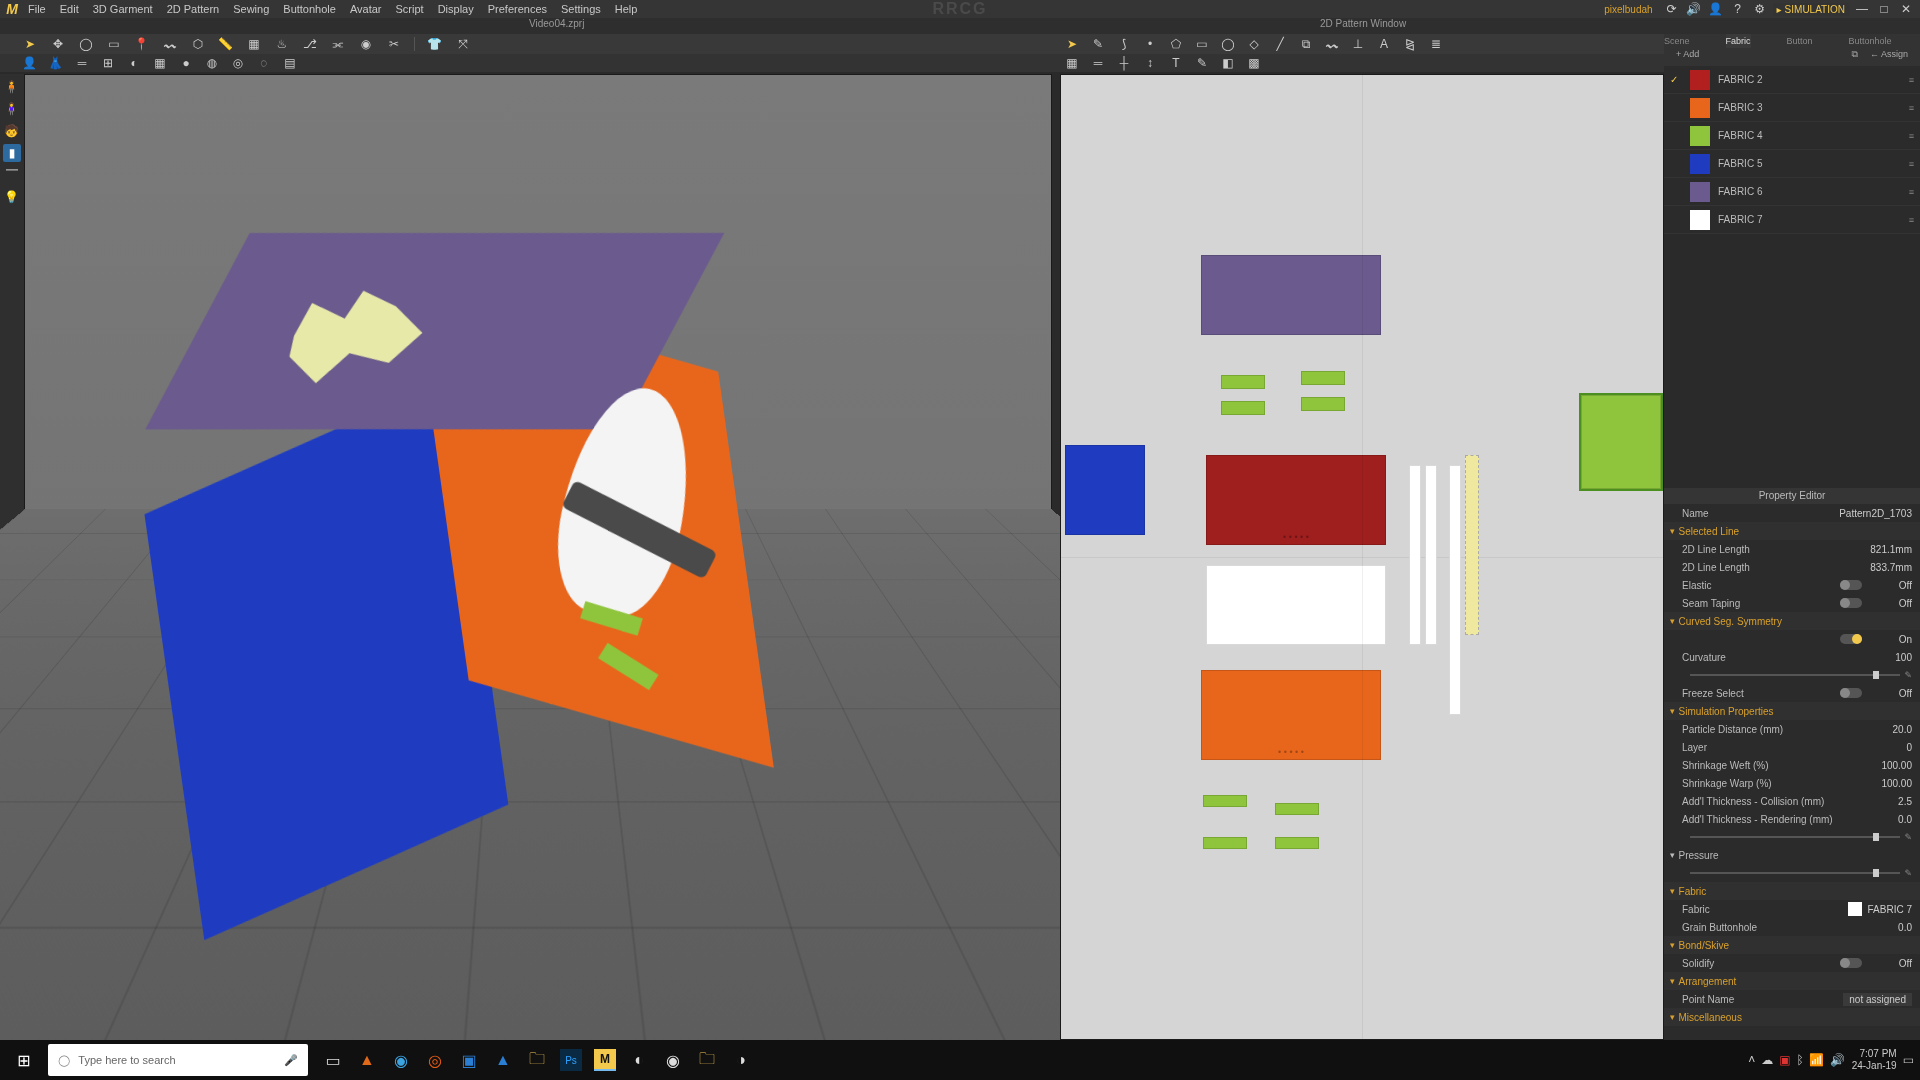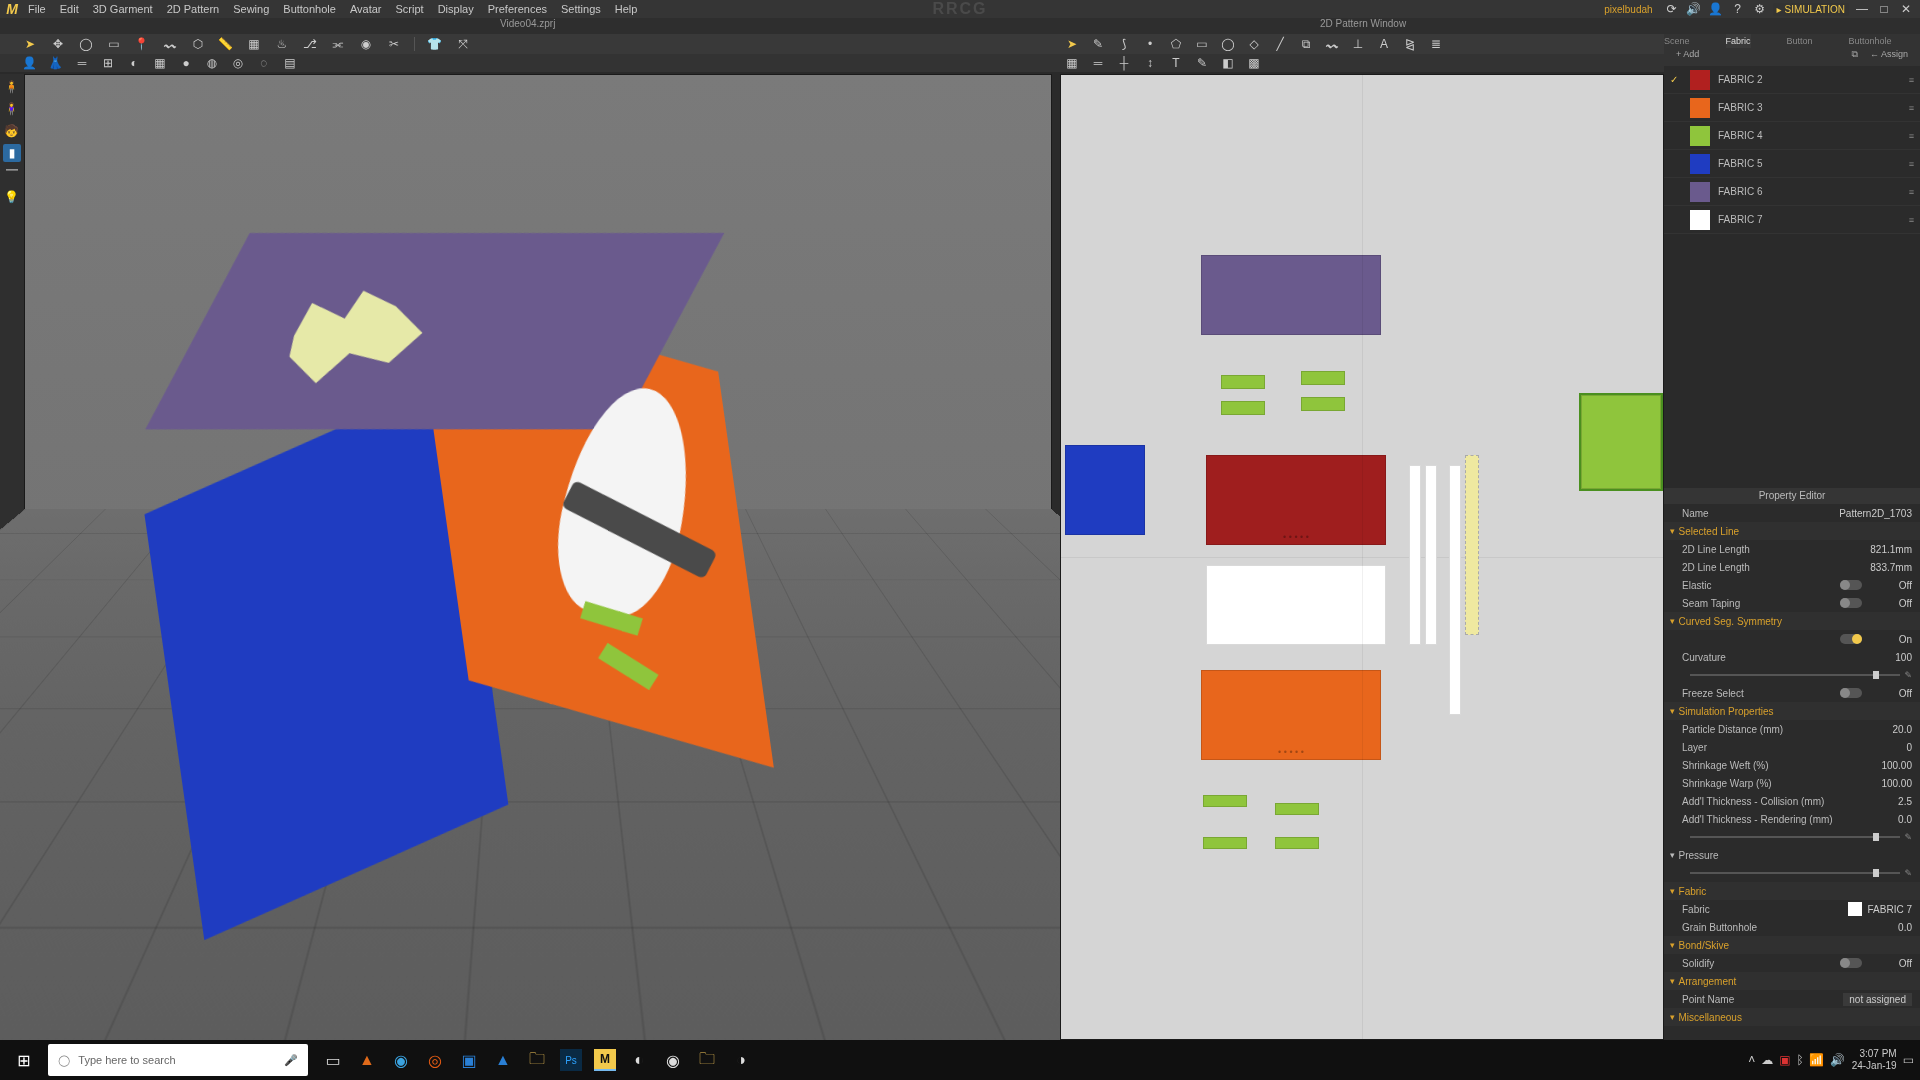--- a/index.html
+++ b/index.html
@@ -131,21 +131,21 @@
       </span>
     <span class="mi">—</span>
     <span class="mi">□</span>
     <span class="mi">✕</span>
   </div>
 </div>
 
 <div class="ob-title">Object Browser</div>
 
 <div class="tabs-row">
-  <span class="tab-left" style="left:500px">Video04.zprj</span>
+  <span class="tab-left" style="left:529px">Video04.zprj</span>
   <span class="tab-right" style="left:1320px">2D Pattern Window</span>
 </div>
 
 <div class="toolbar t1">
   <span class="tool-ic active">➤</span>
   <span class="tool-ic">✥</span>
   <span class="tool-ic">◯</span>
   <span class="tool-ic">▭</span>
   <span class="tool-ic">📍</span>
   <span class="tool-ic">〰</span>
@@ -435,18 +435,18 @@
     <div class="tb-ic app">◑</div>
   </div>
   <div class="tray">
     <span class="t-ic">˄</span>
     <span class="t-ic">☁</span>
     <span class="t-ic" style="color:#d33">▣</span>
     <span class="t-ic">ᛒ</span>
     <span class="t-ic">📶</span>
     <span class="t-ic">🔊</span>
     <div class="clock">
-      <div>3:07 PM</div>
+      <div>7:07 PM</div>
       <div>24-Jan-19</div>
     </div>
     <span class="t-ic">▭</span>
   </div>
 </div>
 
 </body></html>

